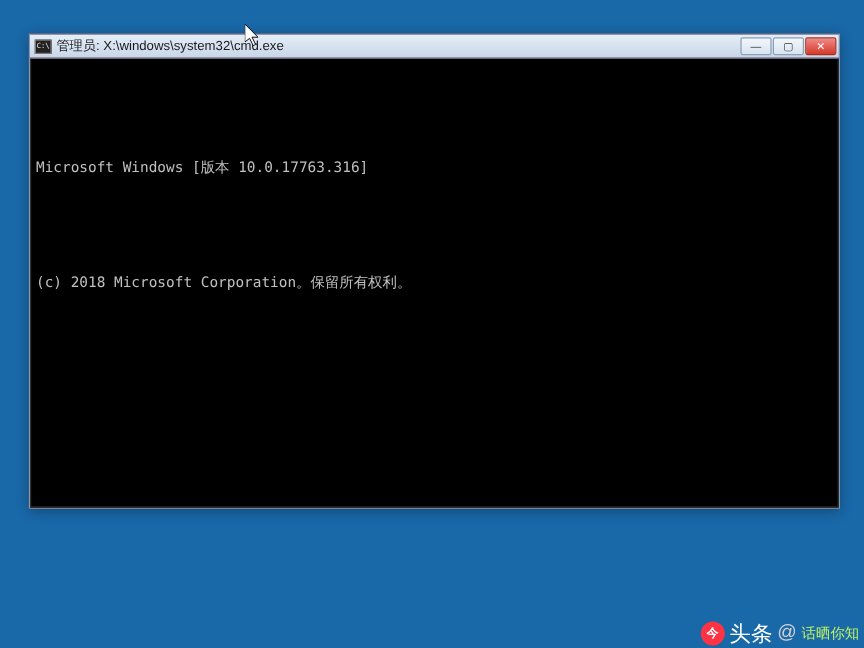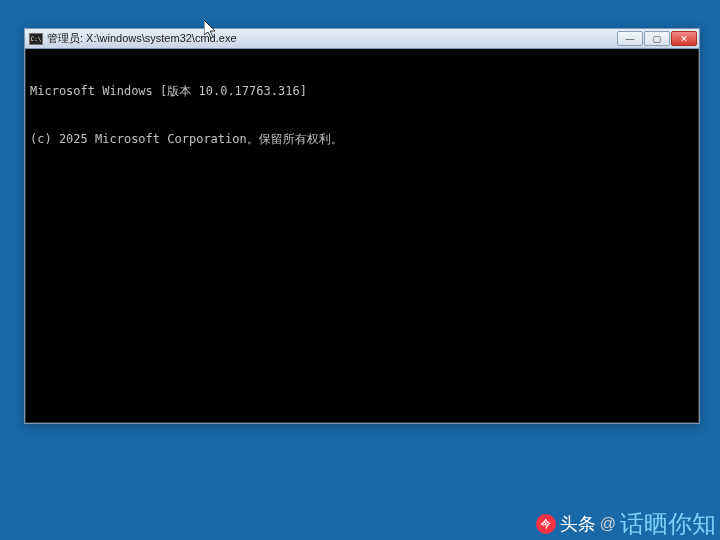--- a/index.html
+++ b/index.html
@@ -78,21 +78,21 @@
       font-size: 12px;
       line-height: 16px;
       padding: 2px 4px;
       height: calc(100% - 20px);
       white-space: pre;
       overflow: hidden;
       border: 1px solid #333;
       border-top: none;
       position: relative;
     }
-    .console-line { white-space: pre; }
+    .console-line { white-space: pre; margin-top: 48px; }
     .mouse-cursor {
       position: absolute;
       left: 204px;
       top: 20px;
       pointer-events: none;
       z-index: 100;
     }
     .watermark {
       position: absolute;
       right: 4px;
@@ -109,42 +109,42 @@
       border-radius: 50%;
       background: #ff3344;
       color: #fff;
       font-size: 10px;
       font-weight: bold;
       display: flex;
       align-items: center;
       justify-content: center;
     }
     .wm-at { color: #d0d0d0; font-size: 16px; }
-    .wm-name { color: #7dd3fc; font-size: 24px; }
+    .wm-name { color: #bef264; font-size: 12px; }
   </style>
 </head>
 <body>
 
 <svg class="mouse-cursor" width="14" height="20" viewBox="0 0 14 20">
   <path d="M0 0 L0 15 L4 12 L7 18 L9 17 L6 11 L11 11 Z" fill="#fff" stroke="#000" stroke-width="0.8"></path>
 </svg>
 
 <div class="window">
   <div class="titlebar">
     <div class="tb-icon">C:\</div>
     <div class="tb-title">管理员: X:\windows\system32\cmd.exe</div>
     <div class="tb-controls">
       <div class="tb-btn">—</div>
       <div class="tb-btn">▢</div>
       <div class="tb-btn close">✕</div>
     </div>
   </div>
   <div class="console">
     <div class="console-line">Microsoft Windows [版本 10.0.17763.316]</div>
-    <div class="console-line">(c) 2025 Microsoft Corporation。保留所有权利。</div>
+    <div class="console-line">(c) 2018 Microsoft Corporation。保留所有权利。</div>
     <div class="console-line"></div>
     <div class="console-line"></div>
     <div class="console-line"></div>
   </div>
 </div>
 
 <div class="watermark">
   <div class="wm-icon">今</div>
   <span>头条</span>
   <span class="wm-at">@</span>

